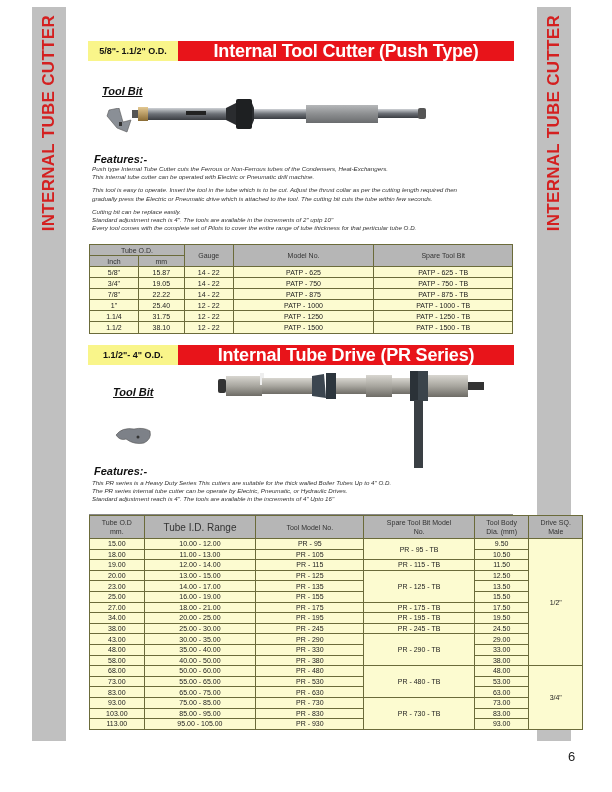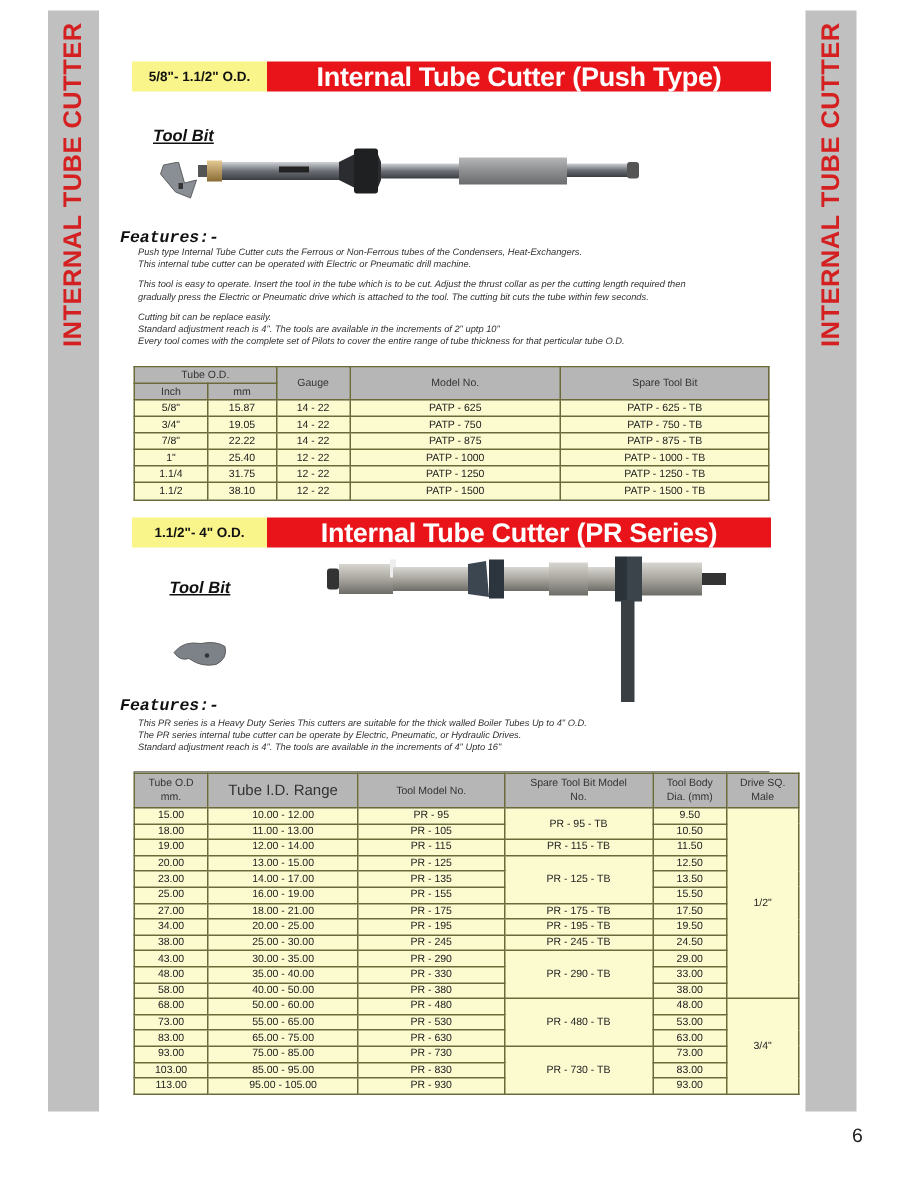--- a/index.html
+++ b/index.html
@@ -8,52 +8,52 @@
   .side-banner.left { left: 32px; }
   .side-banner.right { left: 537px; }
   .side-banner .vtext { position: absolute; left: 50%; top: 8px; transform-origin: center; writing-mode: vertical-rl; transform: translateX(-50%) rotate(180deg); color: #d42020; font-weight: bold; font-size: 17px; letter-spacing: 0.3px; white-space: nowrap; }
   .page-num { position: absolute; left: 568px; top: 749px; font-size: 13px; color: #222; }
 
   .title-bar { position: absolute; left: 88px; width: 426px; height: 20px; display: flex; }
   .title-bar .od { width: 90px; background: #f9f58a; font-size: 9px; font-weight: bold; display: flex; align-items: center; justify-content: center; color: #111; }
   .title-bar .title { flex: 1; background: #e8141a; color: #fff; font-weight: bold; font-size: 18px; display: flex; align-items: center; justify-content: center; letter-spacing: -0.2px; }
 
   .toolbit-label { position: absolute; font-style: italic; font-weight: bold; font-size: 11px; color: #111; text-decoration: underline; }
-  .features-heading { position: absolute; left: 80px; font-family: Liberation Mono, monospace; font-style: italic; font-weight: bold; font-size: 11px; color: #111; }
+  .features-heading { position: absolute; left: 94px; font-family: Liberation Sans, sans-serif; font-style: italic; font-weight: bold; font-size: 11px; color: #111; }
   .para { position: absolute; left: 92px; font-style: italic; font-size: 6.2px; color: #333; line-height: 8.5px; white-space: nowrap; }
 
   table { position: absolute; border-collapse: collapse; font-size: 7px; color: #222; }
   table td, table th { border: 1px solid #6b6b3a; text-align: center; padding: 0; font-weight: normal; }
   table th { background: #b6b6b6; color: #333; }
   table td { background: #fcfbd0; }
   #t1 { left: 89px; top: 244px; width: 424px; }
   #t1 th { height: 11px; font-size: 7px; }
   #t1 td { height: 11.1px; font-size: 7px; }
-  #t2 { left: 89px; top: 515px; width: 444px; }
+  #t2 { left: 89px; top: 515px; width: 494px; }
   #t2 th { height: 23px; font-size: 7px; line-height: 9px; }
   #t2 th.big { font-size: 10px; }
   #t2 td { height: 10.6px; font-size: 7px; }
   .divider { position: absolute; left: 89px; width: 424px; height: 1px; background: #888; }
 
   .tool-img { position: absolute; }
 </style>
 </head>
 <body>
 
 <div class="side-banner left">
   <div class="vtext">INTERNAL TUBE CUTTER</div>
 </div>
 <div class="side-banner right">
   <div class="vtext">INTERNAL TUBE CUTTER</div>
 </div>
 <div class="page-num">6</div>
 
 <div class="title-bar" style="top:41px;">
   <div class="od">5/8"- 1.1/2" O.D.</div>
-  <div class="title">Internal Tube Cutter (Push Type)</div>
+  <div class="title">Internal Tool Cutter (Push Type)</div>
 </div>
 
 <div class="toolbit-label" style="left:102px; top:85px;">Tool Bit</div>
 
 <svg class="tool-img" style="left:105px; top:108px;" width="30" height="26" viewBox="0 0 30 26">
   <polygon points="4,2 14,0 18,14 26,12 22,24 12,20 2,8" fill="#8a8f96" stroke="#555" stroke-width="0.6"></polygon>
   <rect x="14" y="14" width="3" height="4" fill="#333"></rect>
 </svg>
 
 <svg class="tool-img" style="left:132px; top:95px;" width="296" height="38" viewBox="0 0 296 38">
@@ -155,21 +155,21 @@
         <td>38.10</td>
         <td>12 - 22</td>
         <td>PATP - 1500</td>
         <td>PATP - 1500 - TB</td>
       </tr>
     </tbody>
 </table>
 
 <div class="title-bar" style="top:345px;">
   <div class="od">1.1/2"- 4" O.D.</div>
-  <div class="title">Internal Tube Cutter (PR Series)</div>
+  <div class="title">Internal Tube Drive (PR Series)</div>
 </div>
 
 <div class="toolbit-label" style="left:113px; top:386px;">Tool Bit</div>
 
 <svg class="tool-img" style="left:114px; top:425px;" width="40" height="22" viewBox="0 0 40 22">
   <path d="M2,10 Q8,2 20,4 Q30,2 36,6 Q38,14 30,18 Q20,20 12,14 Q6,16 2,10 Z" fill="#7d8188" stroke="#555" stroke-width="0.6"></path>
   <circle cx="24" cy="12" r="1.5" fill="#333"></circle>
 </svg>
 
 <svg class="tool-img" style="left:218px; top:370px;" width="272" height="100" viewBox="0 0 272 100">

